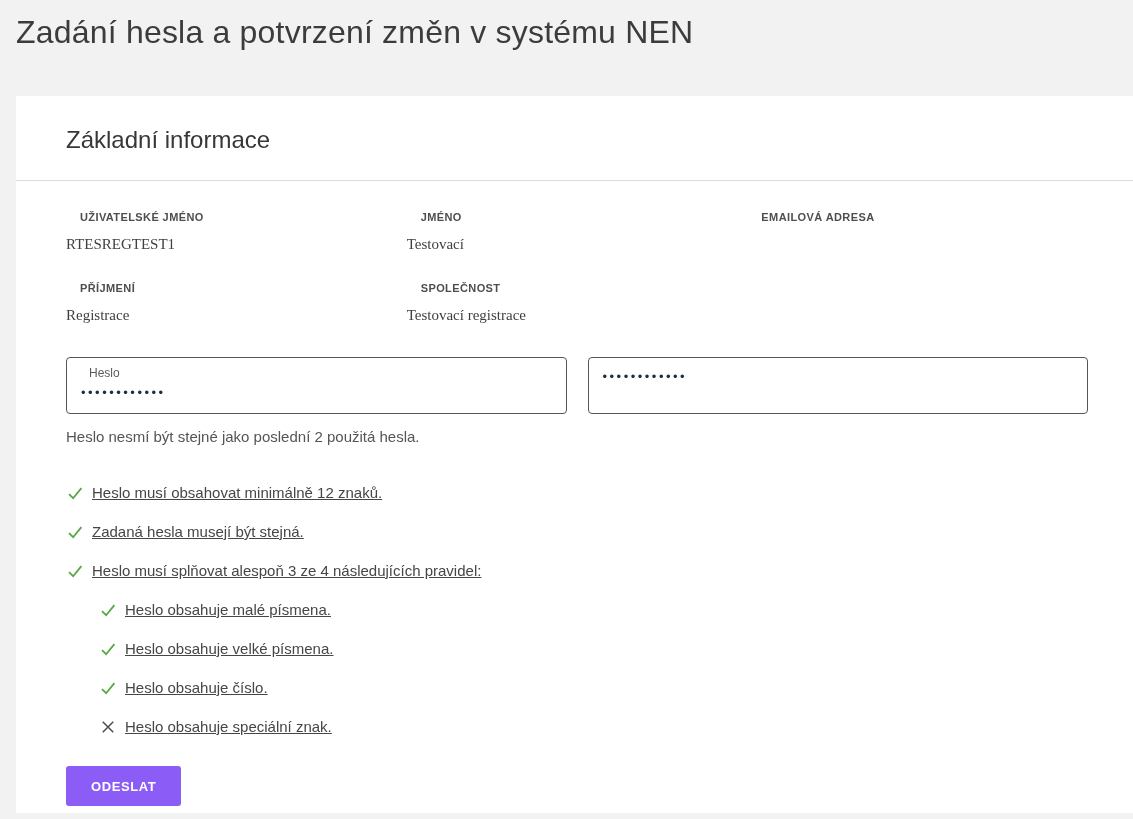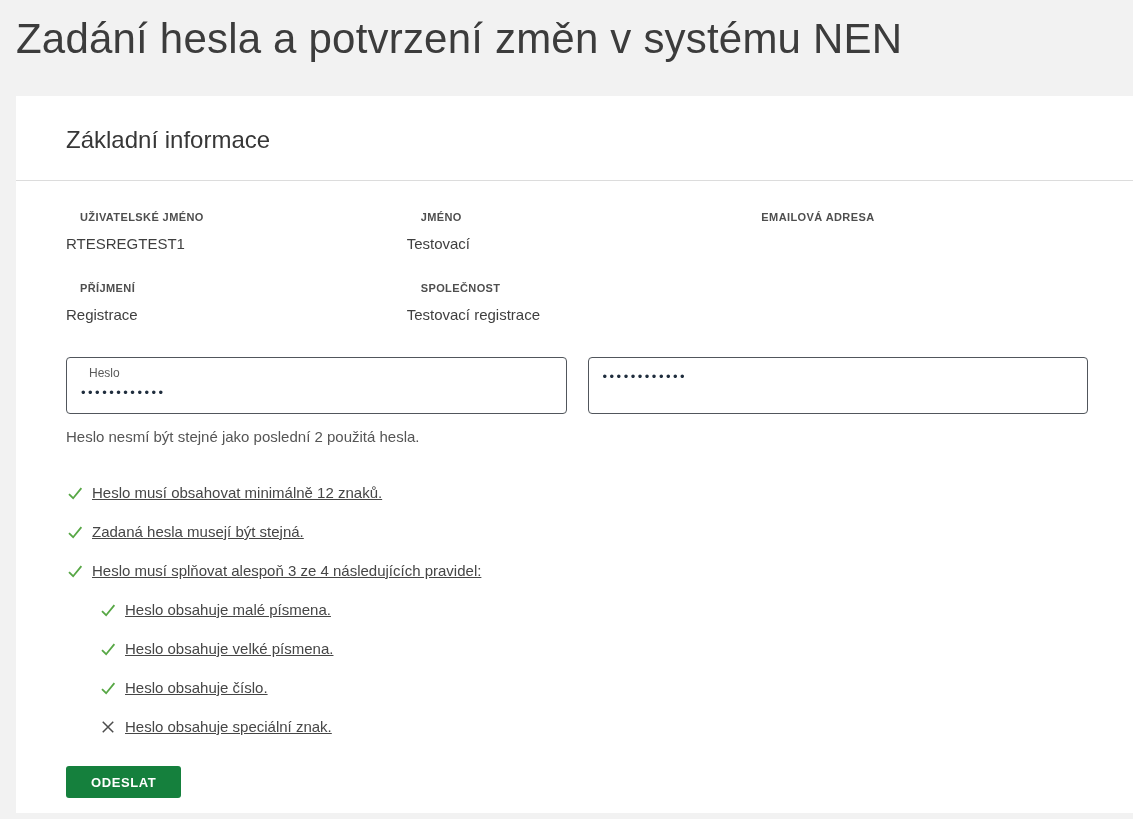--- a/index.html
+++ b/index.html
@@ -8,21 +8,21 @@
     background: #f2f2f2;
     font-family: "Liberation Sans", "DejaVu Sans", sans-serif;
     overflow: hidden;
   }
   
   .page-header {
     height: 96px;
     padding: 10px 16px 0 16px;
   }
   .page-title {
-    font-size: 42px;
+    font-size: 32px;
     font-weight: 300;
     color: #3c3c3c;
     letter-spacing: 0.2px;
     line-height: 1.4;
   }
   
   .card {
     margin-left: 16px;
     background: #ffffff;
     height: 717px;
@@ -55,20 +55,21 @@
     letter-spacing: 0.4px;
     line-height: 16px;
     margin-left: 14px;
   }
   .field-value {
     font-size: 15px;
     color: #3f3f3f;
     line-height: 20px;
     margin-top: 9px;
     min-height: 20px;
+    font-family: Liberation Serif, serif;
   }
   
   .pw-row {
     display: grid;
     grid-template-columns: 1fr 1fr;
     column-gap: 21px;
   }
   .pw-box {
     border: 1px solid #51565c;
     border-radius: 4px;
@@ -128,25 +129,25 @@
   .icon-cross svg path { stroke: #4d4d4d; }
   .rule-text {
     font-size: 15px;
     color: #464646;
     text-decoration: underline;
     line-height: 20px;
   }
   
   .submit-btn {
     margin-top: 10px;
-    background: #15803d;
+    background: #8b5cf6;
     color: #ffffff;
     border: none;
     border-radius: 3px;
-    height: 32px;
+    height: 40px;
     padding: 0 25px;
     font-family: "Liberation Sans", "DejaVu Sans", sans-serif;
     font-size: 13px;
     font-weight: bold;
     letter-spacing: 0.6px;
     cursor: pointer;
   }
 </style>
 </head>
 <body>

